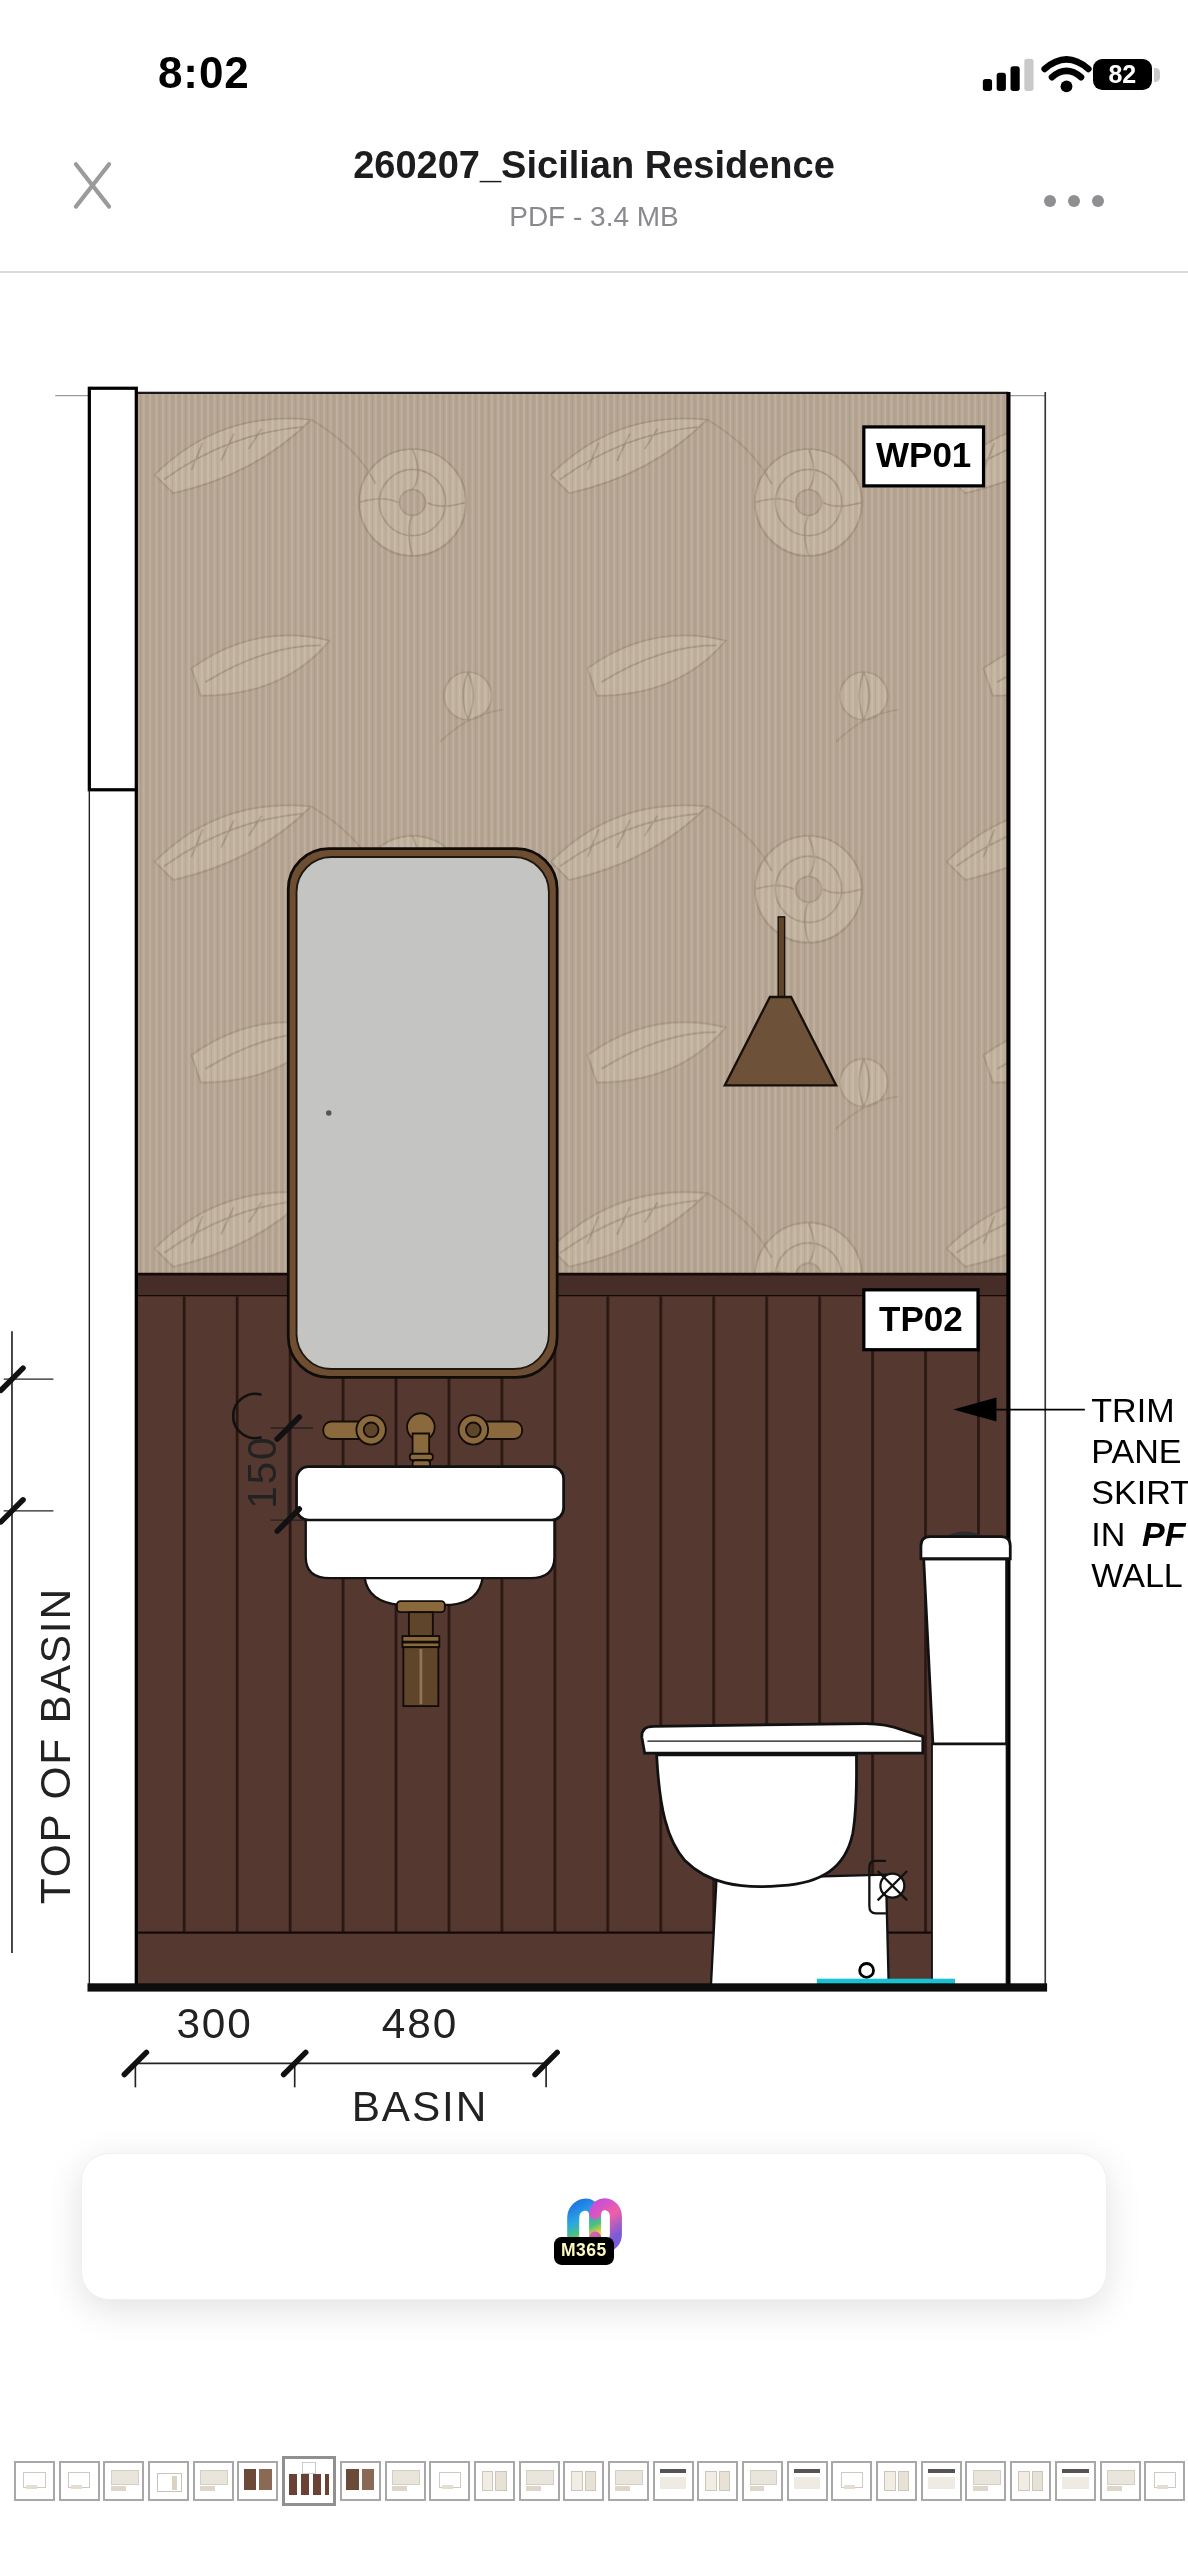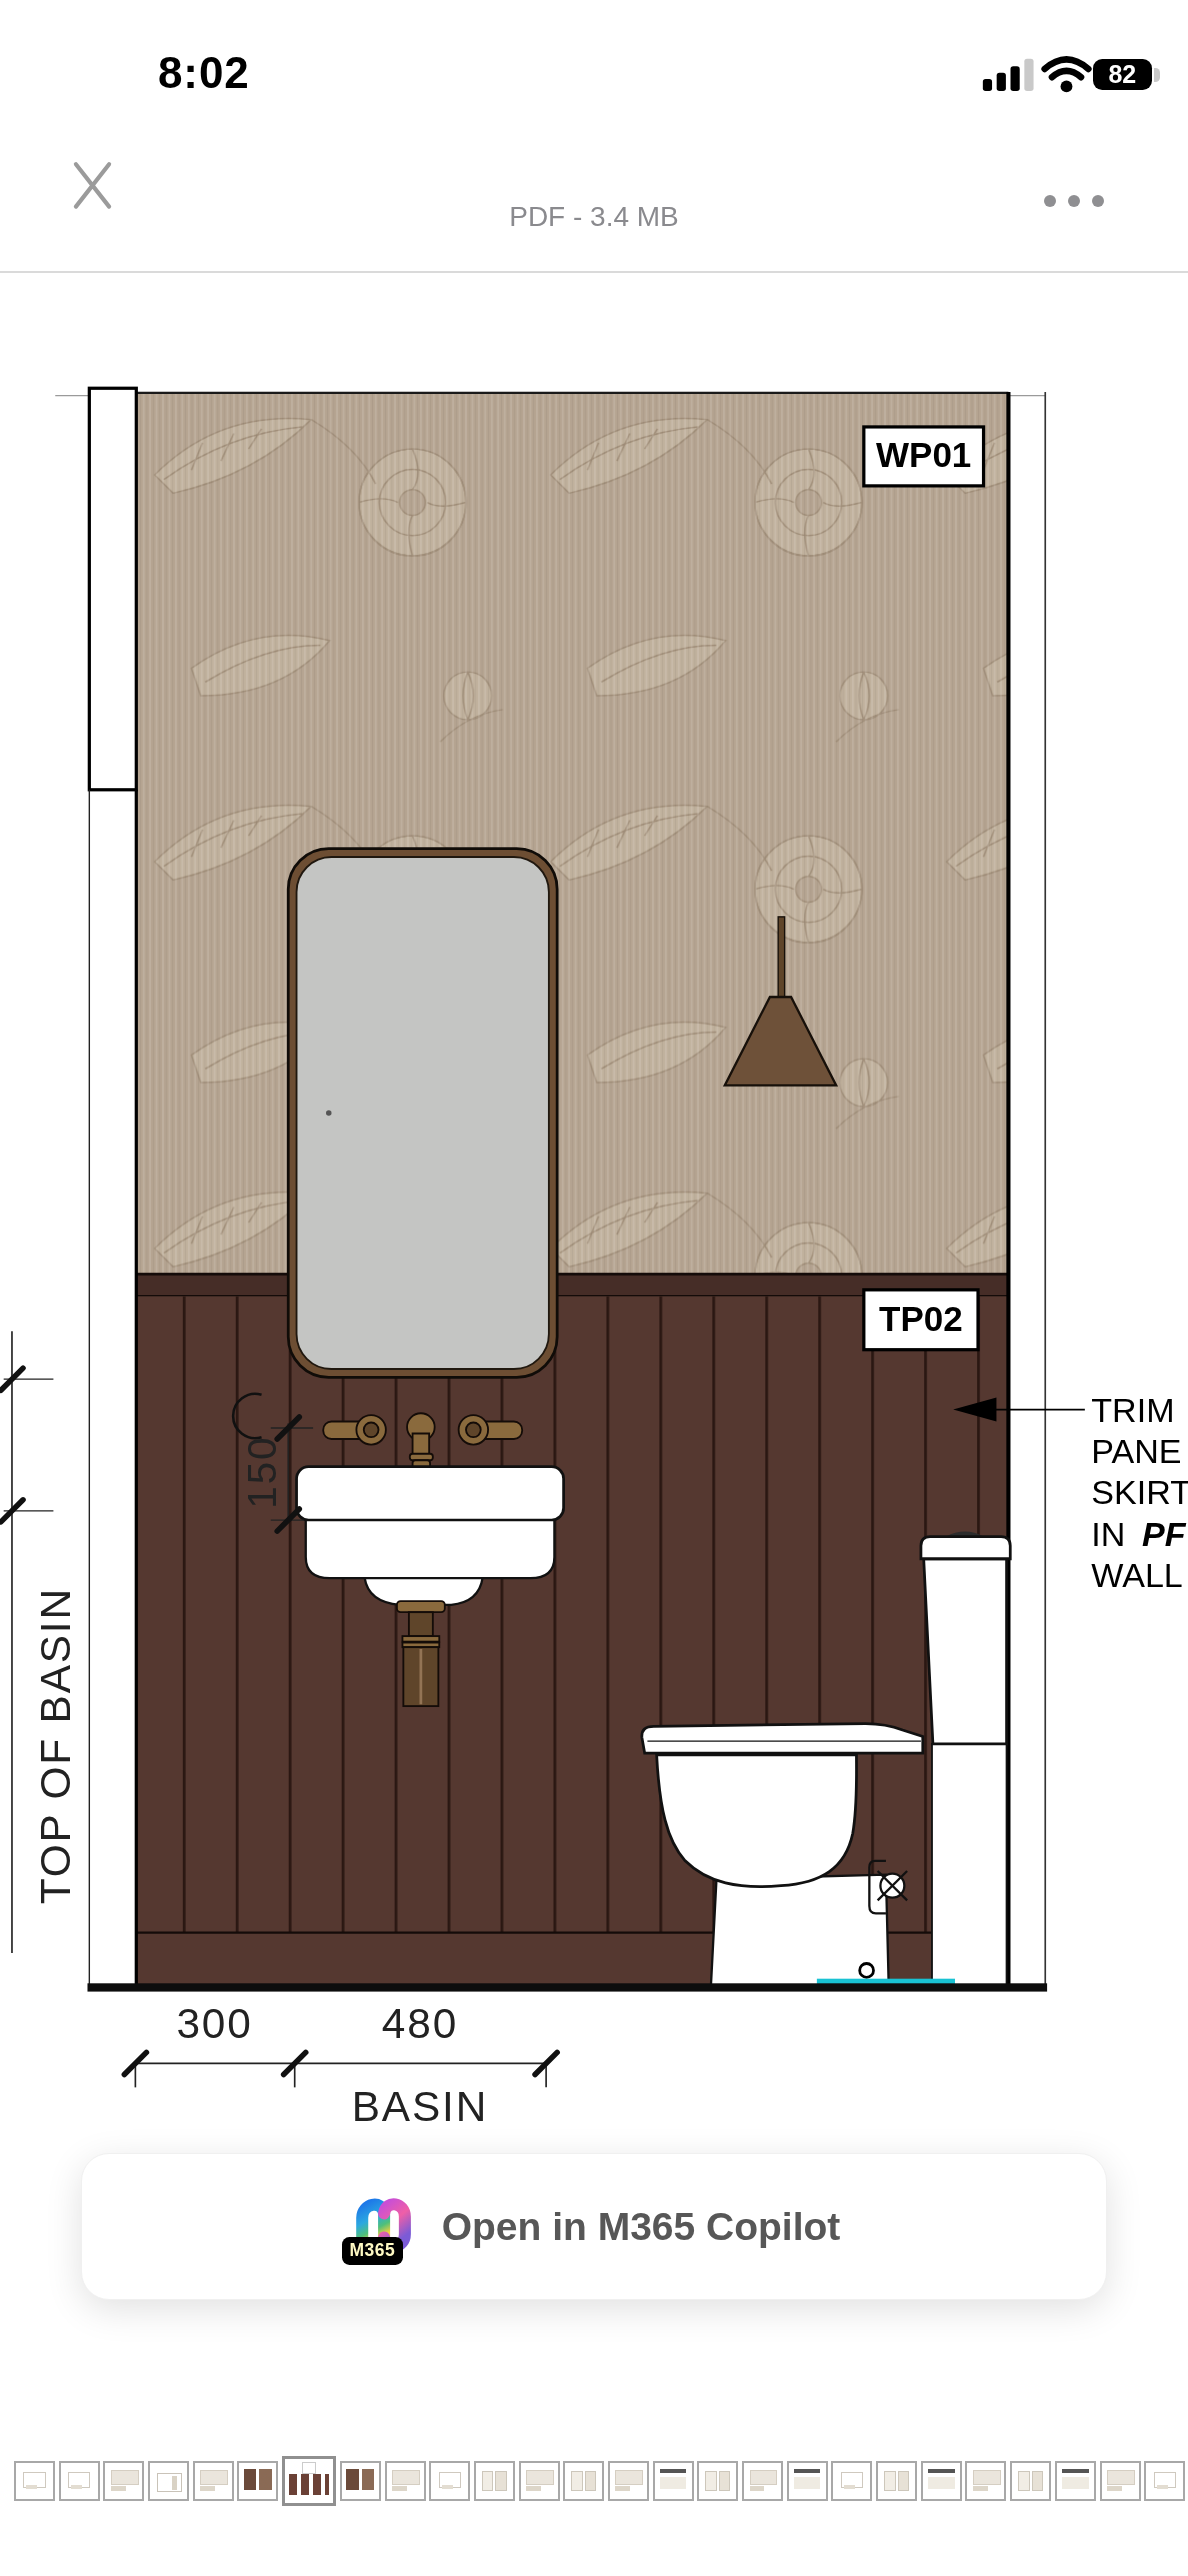--- a/index.html
+++ b/index.html
@@ -94,20 +94,21 @@
       <div class="battery-nub"></div>
     </div>
   </div>
 
   <header class="viewer-header">
     <button class="close-btn">
       <svg width="59" height="59" viewBox="0 0 64 64">
         <path d="M14,10 L50,56 M50,10 L14,56" stroke="#9b9b9b" stroke-width="4.5" stroke-linecap="round" fill="none"></path>
       </svg>
     </button>
+    <div class="doc-title">260207_Sicilian Residence</div>
     <div class="doc-meta">PDF - 3.4 MB</div>
     <button class="more-btn">
       <i></i>
         <i></i>
         <i></i>
     </button>
     <div class="hairline"></div>
   </header>
 
   <main class="pdf-canvas">
@@ -315,21 +316,20 @@
           </linearGradient>
           <linearGradient id="lgR" x1="0" y1="0" x2="0.4" y2="1">
             <stop offset="0" stop-color="#c84fd6"></stop>
               <stop offset="0.5" stop-color="#ef5fa7"></stop>
             <stop offset="1" stop-color="#7b5bd6"></stop>
           </linearGradient>
         </defs>
       </svg>
       <span class="m365-badge">M365</span>
     </span>
-    <span class="copilot-label">Open in M365 Copilot</span>
   </button>
 
   <div class="thumb-strip">
       <div class="thumb m1"></div>
       <div class="thumb m1"></div>
       <div class="thumb m2"></div>
       <div class="thumb m4"></div>
       <div class="thumb m2"></div>
       <div class="thumb m5"></div>
       <div class="thumb sel"></div>

